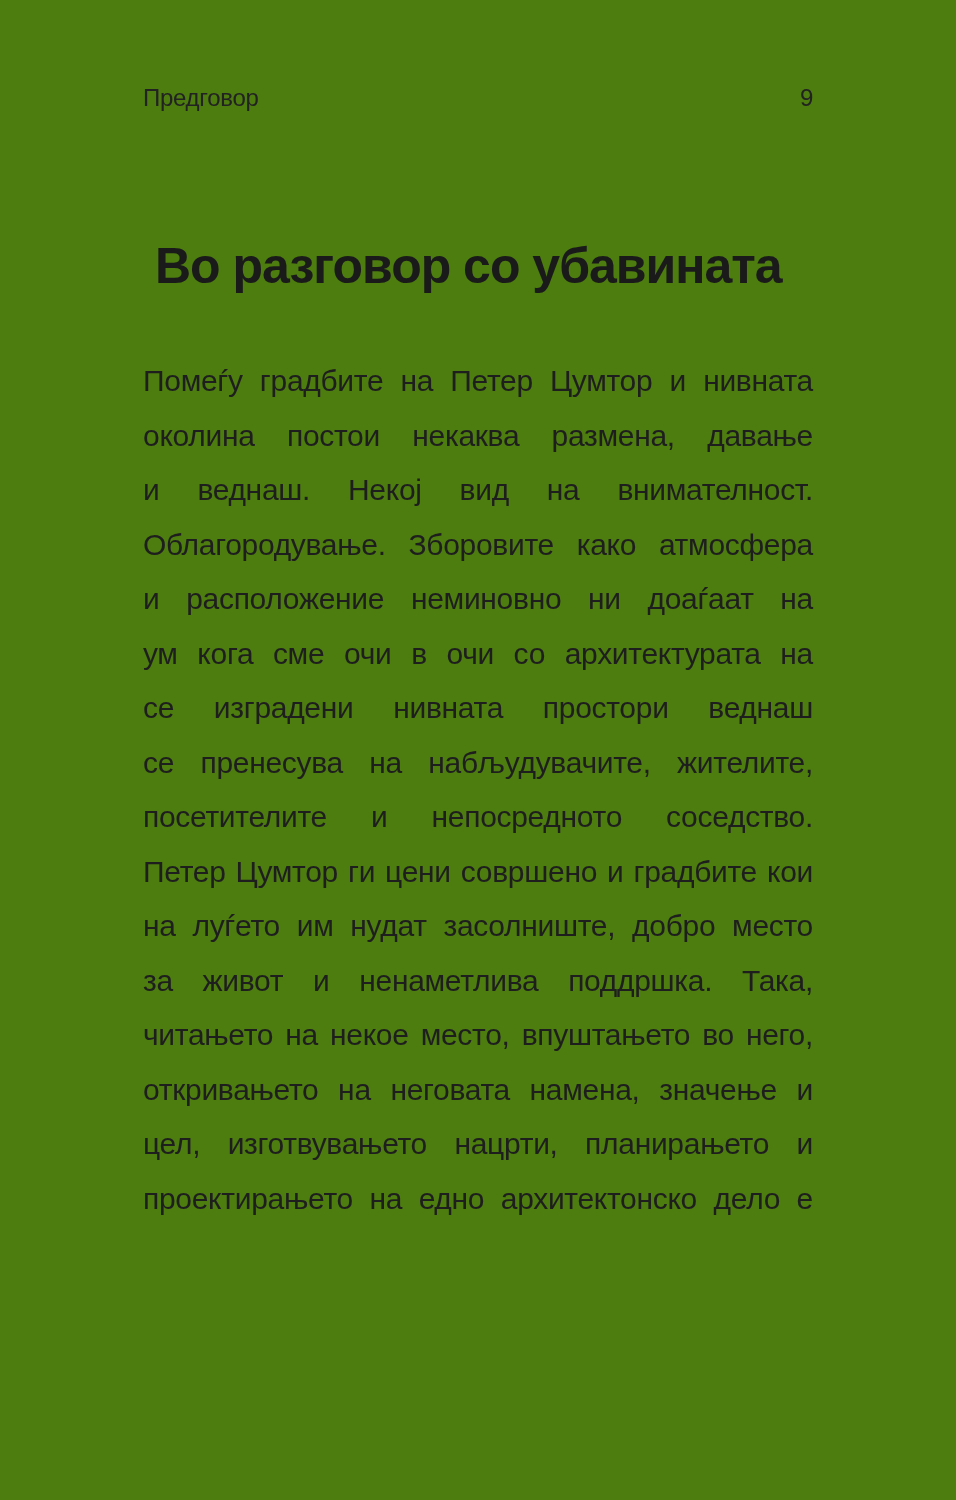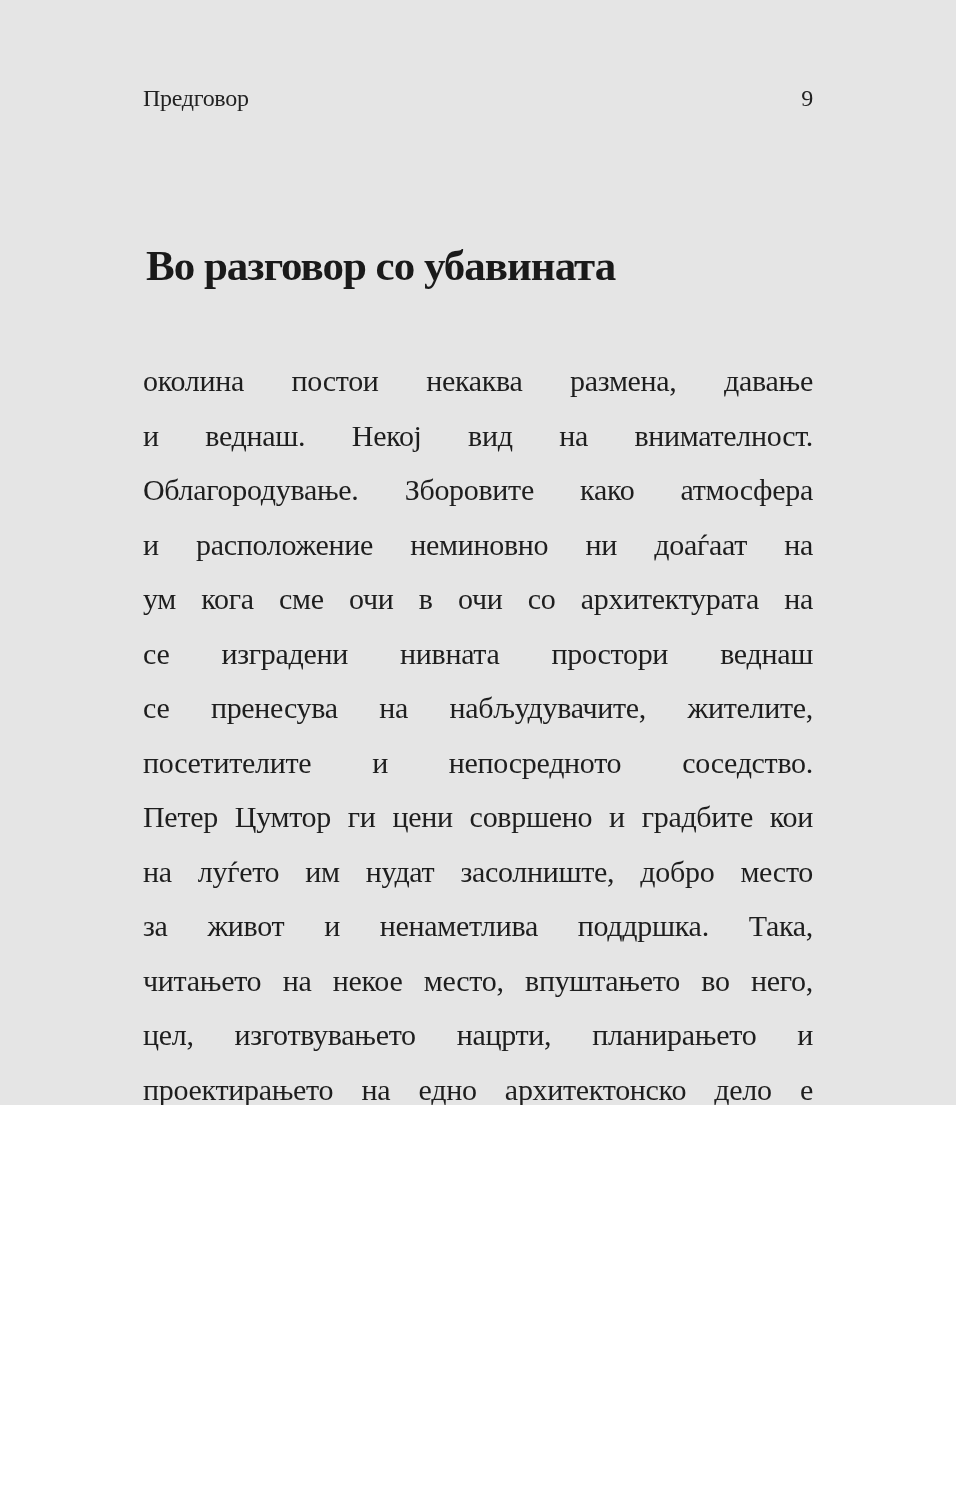--- a/index.html
+++ b/index.html
@@ -3,40 +3,40 @@
 <meta charset="utf-8">
 <style>
   html, body {
     margin: 0;
     padding: 0;
     background: #ffffff;
   }
   .page {
     position: relative;
     width: 956px;
-    height: 1105px;
-    background: #e5e5e5;
+    height: 1500px;
+    background: #4d7c0f;
     box-sizing: border-box;
     padding: 84px 143px 0 143px;
-    font-family: Liberation Serif, serif;
+    font-family: Liberation Sans, sans-serif;
     color: #1e1e1e;
     overflow: hidden;
   }
   .running-header {
     display: flex;
     justify-content: space-between;
     align-items: baseline;
     font-size: 24px;
     line-height: 28px;
     letter-spacing: -0.3px;
     color: #222222;
   }
   .chapter-title {
-    margin: 128px 0 0 3px;
-    font-size: 43px;
+    margin: 128px 0 0 12px;
+    font-size: 50px;
     line-height: 52px;
     font-weight: 700;
     letter-spacing: -1px;
     color: #1a1a1a;
   }
   .body-text {
     margin-top: 62px;
     font-size: 30px;
     letter-spacing: -0.3px;
     color: #1e1e1e;
@@ -54,28 +54,30 @@
 
 <div class="page">
   <header class="running-header">
     <span>Предговор</span>
     <span>9</span>
   </header>
 
   <h1 class="chapter-title">Во разговор со убавината</h1>
 
   <div class="body-text" id="body-lines">
+      <div class="body-line">Помеѓу градбите на Петер Цумтор и нивната</div>
       <div class="body-line">околина постои некаква размена, давање</div>
       <div class="body-line">и веднаш. Некој вид на внимателност.</div>
       <div class="body-line">Облагородување. Зборовите како атмосфера</div>
       <div class="body-line">и расположение неминовно ни доаѓаат на</div>
       <div class="body-line">ум кога сме очи в очи со архитектурата на</div>
       <div class="body-line">се изградени нивната простори веднаш</div>
       <div class="body-line">се пренесува на набљудувачите, жителите,</div>
       <div class="body-line">посетителите и непосредното соседство.</div>
       <div class="body-line">Петер Цумтор ги цени совршено и градбите кои</div>
       <div class="body-line">на луѓето им нудат засолниште, добро место</div>
       <div class="body-line">за живот и ненаметлива поддршка. Така,</div>
       <div class="body-line">читањето на некое место, впуштањето во него,</div>
+      <div class="body-line">откривањето на неговата намена, значење и</div>
       <div class="body-line">цел, изготвувањето нацрти, планирањето и</div>
       <div class="body-line">проектирањето на едно архитектонско дело е</div>
     </div>
 </div>
 
 </body></html>

